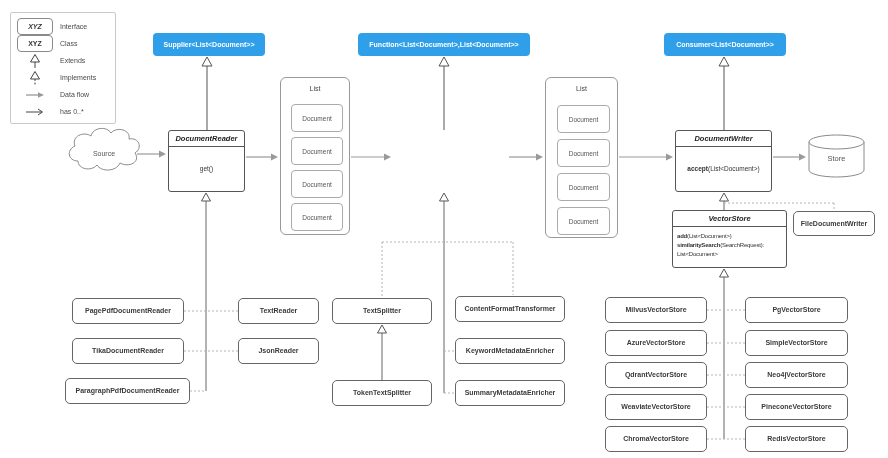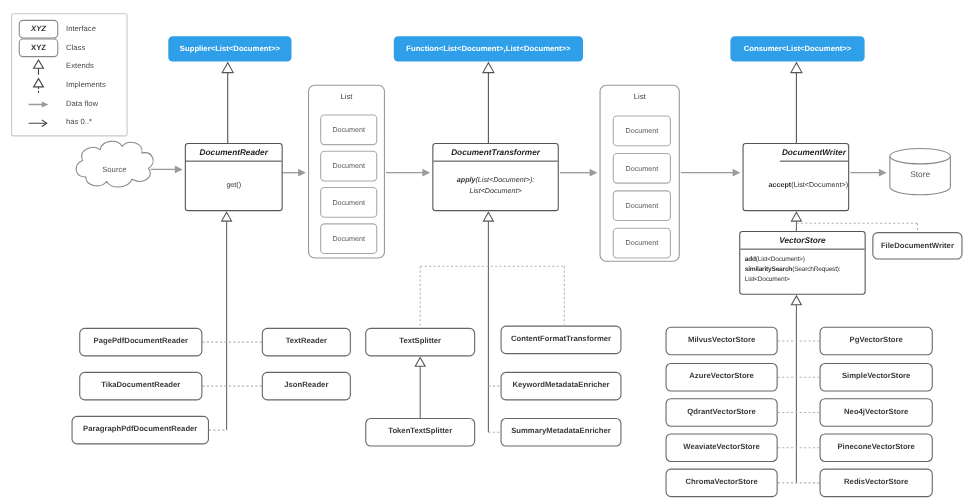--- a/index.html
+++ b/index.html
@@ -187,52 +187,45 @@
           </svg>
       </span>
       <span class="legend-label">has 0..*</span>
     </div>
   </div>
 
   <div class="blue-node" style="left:153px; top:33px; width:112px; height:23px;">Supplier&lt;List&lt;Document&gt;&gt;</div>
   <div class="blue-node" style="left:358px; top:33px; width:172px; height:23px;">Function&lt;List&lt;Document&gt;,List&lt;Document&gt;&gt;</div>
   <div class="blue-node" style="left:664px; top:33px; width:122px; height:23px;">Consumer&lt;List&lt;Document&gt;&gt;</div>
 
-  <div class="uml-box" style="left:168px; top:130px; width:89px; height:62px;">
+  <div class="uml-box" style="left:168px; top:130px; width:77px; height:62px;">
     <div class="uml-title">DocumentReader</div>
     <div class="uml-body">
         <span>get()</span>
       </div>
   </div>
 
   <div class="list-box" style="left:280px; top:77px; width:70px; height:158px;">
     <div class="list-title">List</div>
     <div class="doc-chip" style="left:10px; top:26px; width:50px; height:26px;">Document</div>
     <div class="doc-chip" style="left:10px; top:59px; width:50px; height:26px;">Document</div>
     <div class="doc-chip" style="left:10px; top:92px; width:50px; height:26px;">Document</div>
     <div class="doc-chip" style="left:10px; top:125px; width:50px; height:26px;">Document</div>
   </div>
 
-  <div class="uml-box" style="left:393px; top:130px; width:115px; height:62px;">
-    <div class="uml-title">DocumentTransformer</div>
-    <div class="uml-body">
-      <span class="italic"><b>apply</b><span>(List&lt;Document&gt;):</span></span>
-      <span class="italic">List&lt;Document&gt;</span>
-    </div>
-  </div>
 
   <div class="list-box" style="left:545px; top:77px; width:73px; height:161px;">
     <div class="list-title">List</div>
     <div class="doc-chip" style="left:11px; top:27px; width:51px; height:26px;">Document</div>
     <div class="doc-chip" style="left:11px; top:61px; width:51px; height:26px;">Document</div>
     <div class="doc-chip" style="left:11px; top:95px; width:51px; height:26px;">Document</div>
     <div class="doc-chip" style="left:11px; top:129px; width:51px; height:26px;">Document</div>
   </div>
 
-  <div class="uml-box" style="left:675px; top:130px; width:97px; height:62px;align-items:flex-end;">
+  <div class="uml-box" style="left:675px; top:130px; width:97px; height:62px;">
     <div class="uml-title">DocumentWriter</div>
     <div class="uml-body">
       <span><b>accept</b><span>(List&lt;Document&gt;)</span></span>
     </div>
   </div>
 
   <div class="uml-box" style="left:672px; top:210px; width:115px; height:58px;">
     <div class="uml-title">VectorStore</div>
     <div class="uml-body left">
       <span><b>add</b><span>(List&lt;Document&gt;)</span></span>

